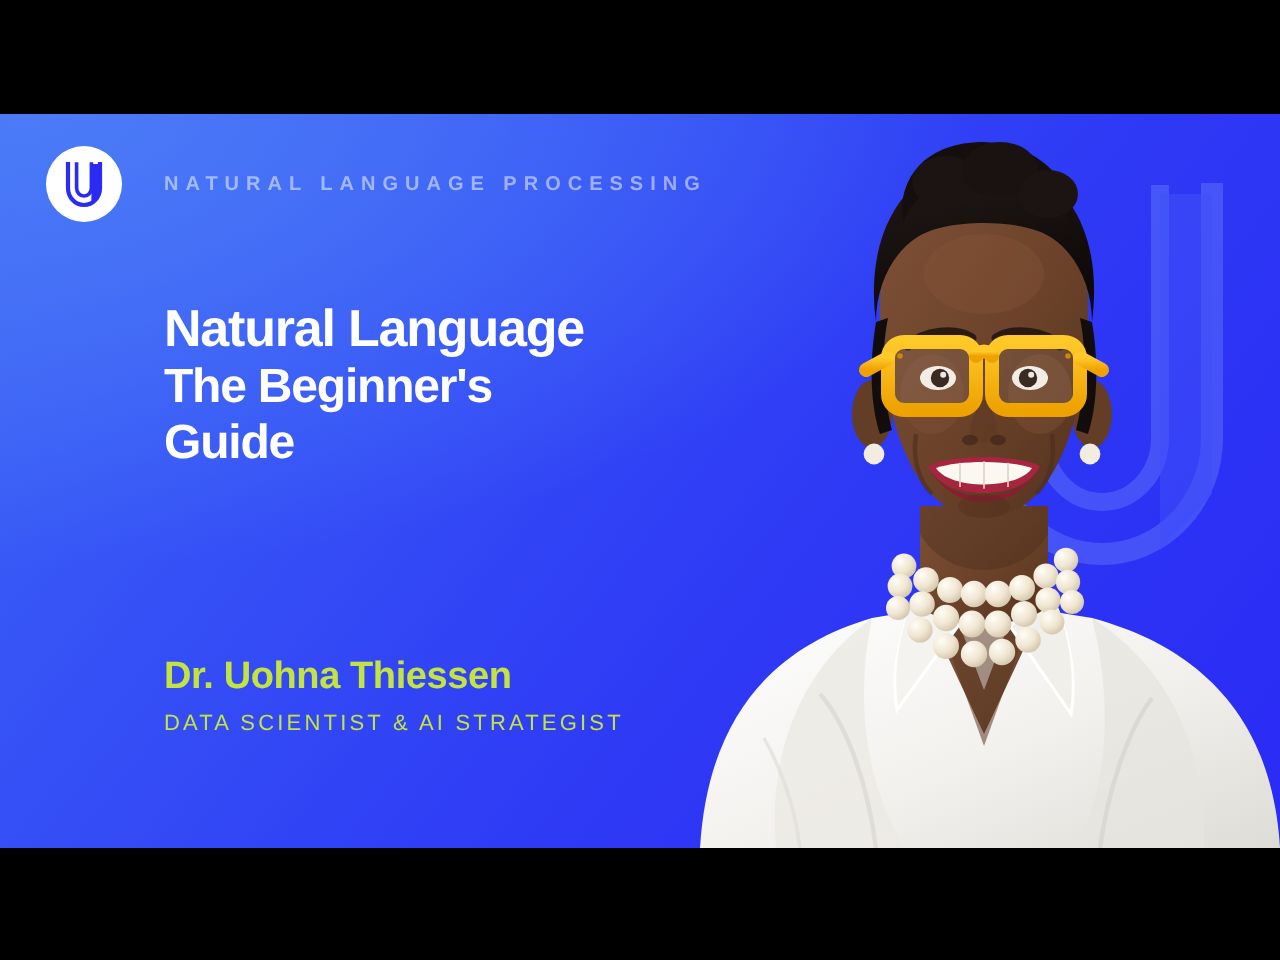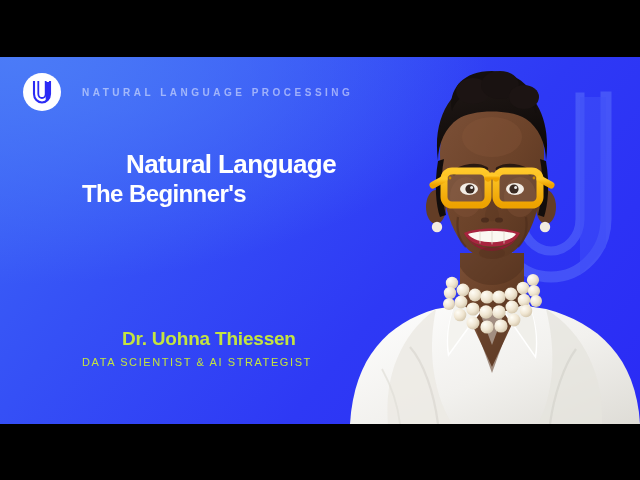--- a/index.html
+++ b/index.html
@@ -80,37 +80,36 @@
     width:300px;
     z-index:20;
   }
   .hl-line{
     color:#fff;
     font-weight:700;
     letter-spacing:-.6px;
     line-height:1.20;
     display:block;
   }
-  .hl-line.l1,.hl-line.l2{ font-size:26px;margin-left:44px; }
+  .hl-line.l1,.hl-line.l2{ font-size:26px; }
   .hl-line.l3,.hl-line.l4{ font-size:24px; line-height:1.17; }
 
   
   .byline{
     position:absolute;
     left:82px; top:270px;
     z-index:20;
   }
   .by-name{
     color:#c3e440;
     font-size:19px;
     font-weight:700;
     letter-spacing:-.2px;
     line-height:1.25;
     display:block;
-    margin-left:40px;
   }
   .by-role{
     color:#c3e440;
     font-size:11px;
     font-weight:400;
     letter-spacing:1.6px;
     margin-top:5px;
     display:block;
     text-transform:uppercase;
   }
@@ -147,20 +146,21 @@
           <path d="M7.3 2 L7.3 14 A3.7 4 0 0 0 14.7 14 L14.7 2" fill="none" stroke="#2b2bf5" stroke-width="1.8" stroke-linecap="square"></path>
           <path d="M19 2 L19 17.6 L14.7 21.6 L14.7 2 Z" fill="#2b2bf5"></path>
         </svg>
       </div>
       <span class="eyebrow">NATURAL LANGUAGE PROCESSING</span>
     </div>
 
     <div class="headline">
       <span class="hl-line l1">Natural Language</span>
       <span class="hl-line l3">The Beginner's</span>
+      <span class="hl-line l4">Guide</span>
     </div>
 
     <div class="byline">
       <span class="by-name">Dr. Uohna Thiessen</span>
       <span class="by-role">DATA SCIENTIST &amp; AI STRATEGIST</span>
     </div>
 
     <div id="portrait">
       <svg viewBox="0 0 300 367" xmlns="http://www.w3.org/2000/svg" aria-hidden="true" preserveAspectRatio="xMidYMax meet">
         <defs>

